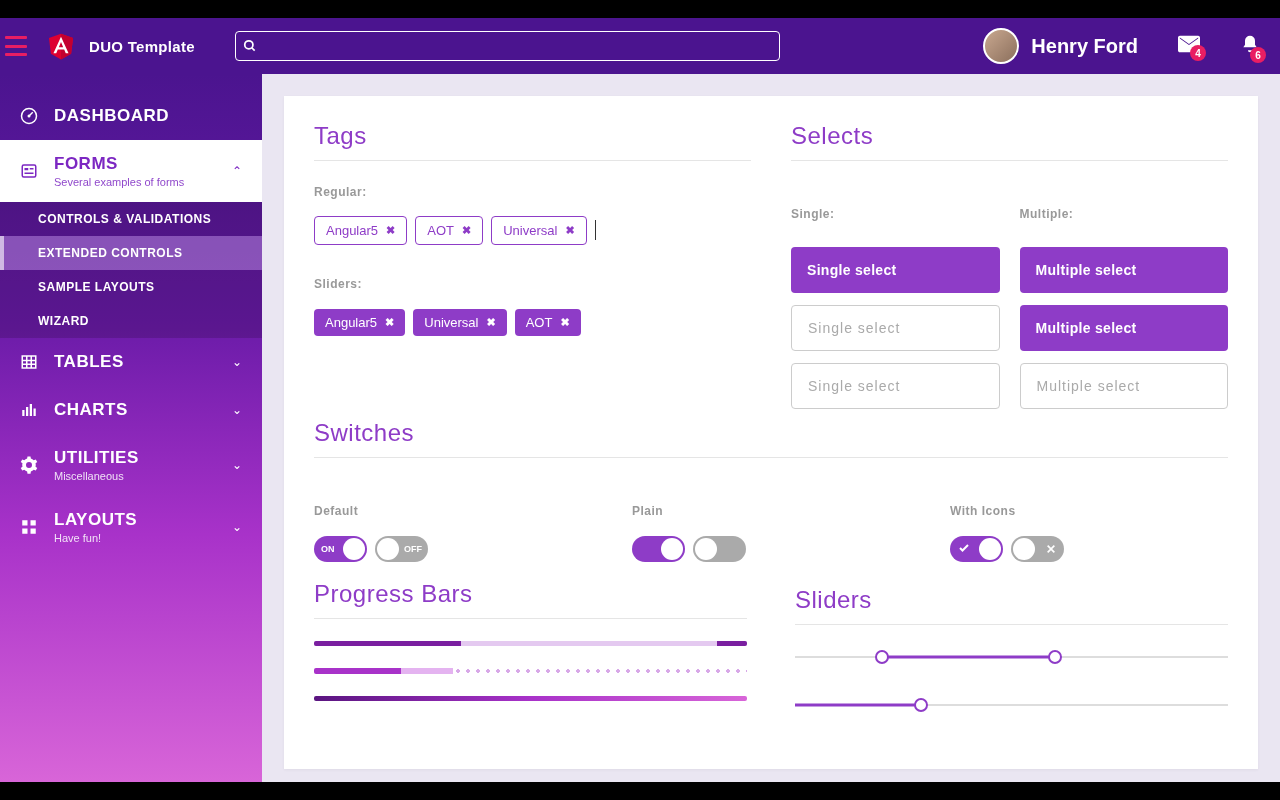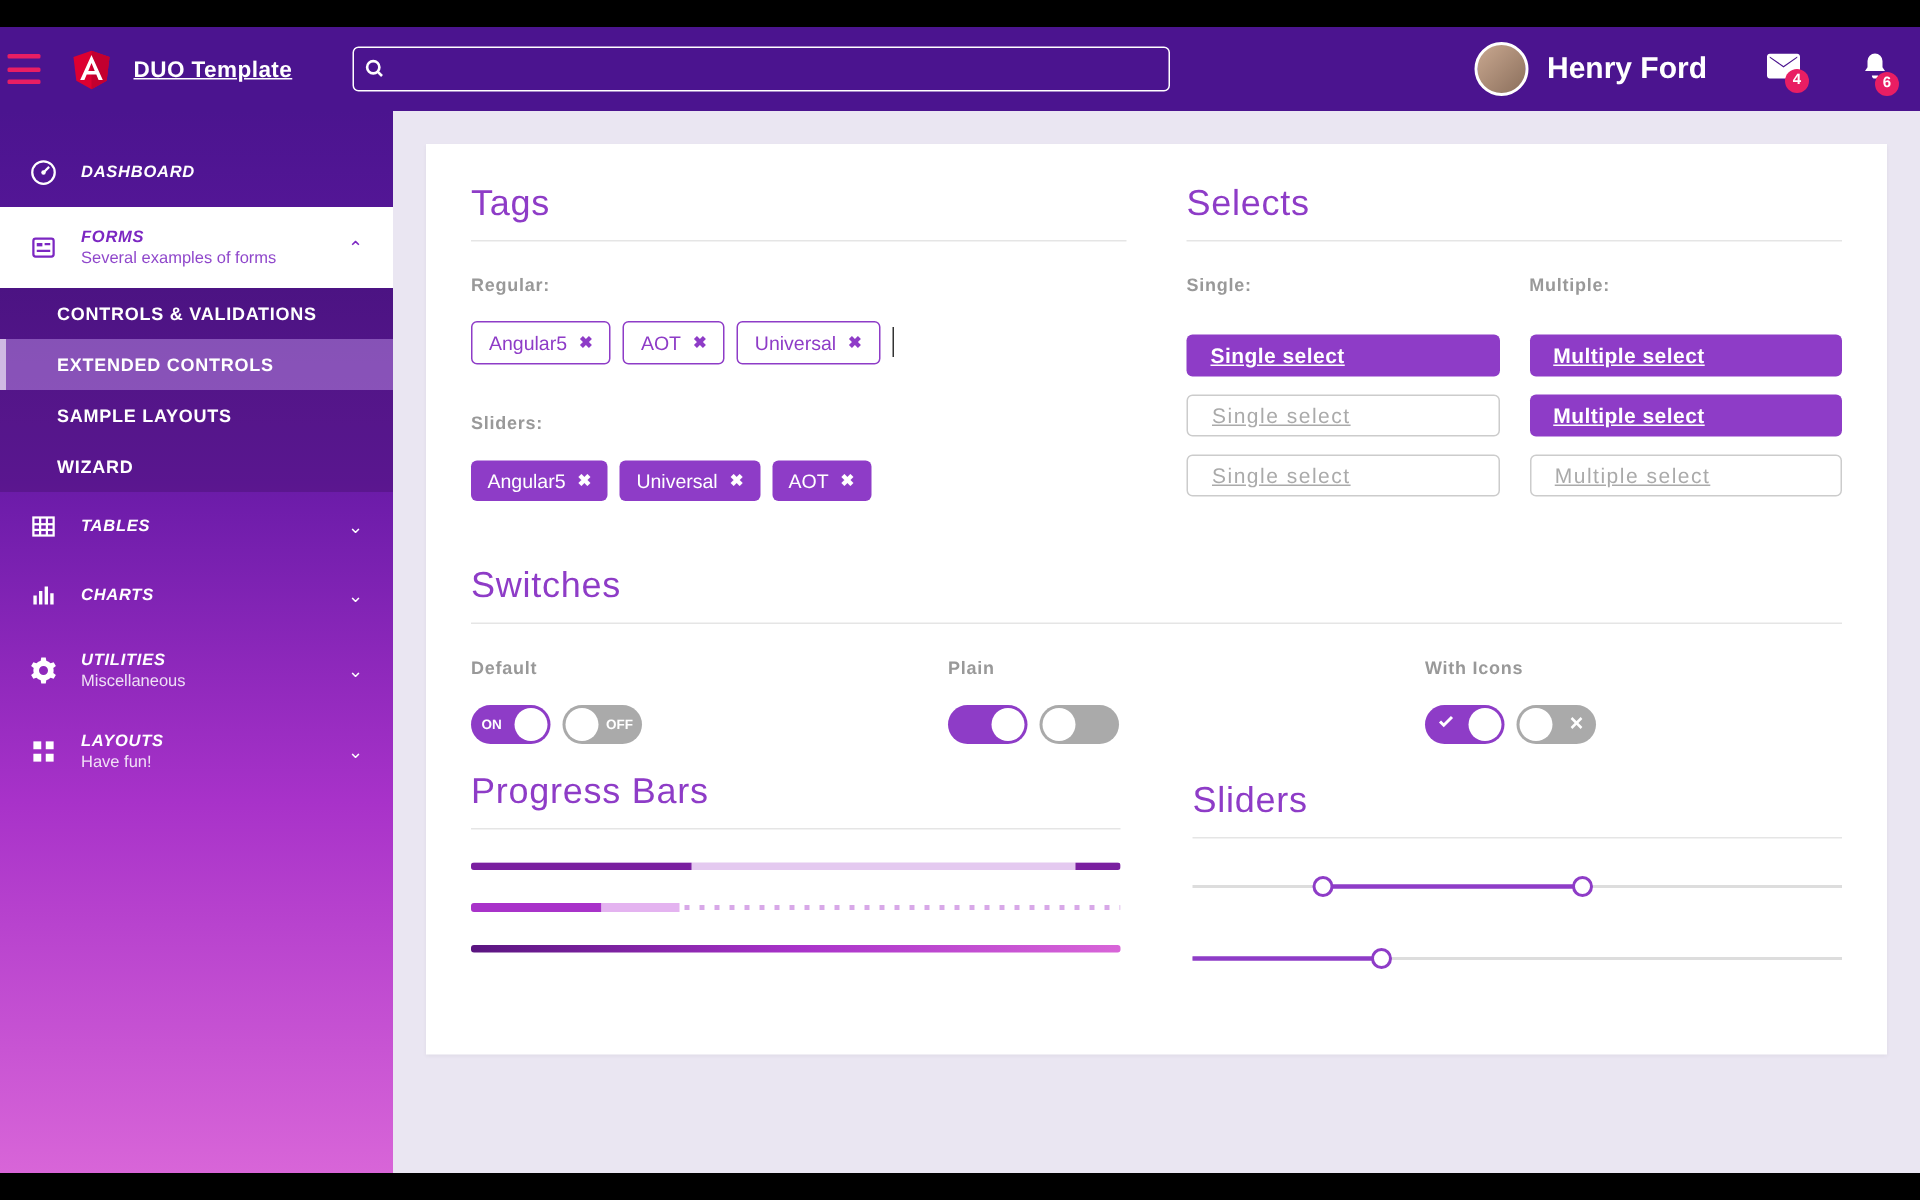--- a/index.html
+++ b/index.html
@@ -4,58 +4,58 @@
 <style>
 * { box-sizing: border-box; margin: 0; padding: 0; font-family: 'Segoe UI', Arial, sans-serif; }
 body { width: 1280px; height: 800px; background: #000; overflow: hidden; }
 .app { width: 100%; height: 100%; display: flex; flex-direction: column; }
 .blackbar { height: 18px; background: #000; }
 .topbar { height: 56px; background: #4b148f; display: flex; align-items: center; padding: 0 20px 0 0; position: relative; }
 .hamburger { width: 22px; height: 20px; margin-left: 5px; cursor: pointer; display: flex; flex-direction: column; justify-content: space-between; }
 .hamburger span { height: 3px; background: #e91e63; border-radius: 1px; }
 .logo-block { display: flex; align-items: center; gap: 12px; margin-left: 18px; }
 .angular-logo { width: 32px; height: 34px; }
-.brand { color: #fff; font-weight: 700; font-size: 15px; letter-spacing: 0.3px; text-decoration: underline; }
+.brand { color: #fff; font-weight: 700; font-size: 15px; letter-spacing: 0.3px; }
 .search-wrap { margin-left: 40px; flex: 0 0 545px; position: relative; }
 .search-input { width: 100%; height: 30px; background: transparent; border: 1.5px solid #fff; border-radius: 4px; padding-left: 32px; color: #fff; font-size: 13px; }
 .search-icon { position: absolute; left: 8px; top: 50%; transform: translateY(-50%); }
 .user-block { margin-left: auto; display: flex; align-items: center; gap: 12px; }
 .avatar { width: 36px; height: 36px; border-radius: 50%; background: linear-gradient(135deg,#c9a890,#8b6f5c); border: 2px solid #fff; }
 .username { color: #fff; font-size: 20px; font-weight: 600; }
 .topicon { position: relative; margin-left: 28px; cursor: pointer; }
 .topbadge { position: absolute; bottom: -4px; right: -6px; background: #e91e63; color: #fff; font-size: 10px; font-weight: 700; width: 16px; height: 16px; border-radius: 50%; display: flex; align-items: center; justify-content: center; }
 .main { flex: 1; display: flex; min-height: 0; }
 .sidebar { width: 262px; background: linear-gradient(180deg,#4b148f 0%,#6a1ba8 35%,#a832c9 65%,#d865d8 100%); color: #fff; display: flex; flex-direction: column; padding-top: 18px; }
 .nav-item { display: flex; align-items: center; padding: 14px 20px; cursor: pointer; position: relative; }
 .nav-item .nav-icon { width: 20px; margin-right: 14px; display: flex; align-items: center; }
 .nav-item .nav-text { flex: 1; }
-.nav-item .nav-label { font-size: 11px; font-weight: 700; letter-spacing: 0.5px; text-transform: uppercase; font-style: italic; }
+.nav-item .nav-label { font-size: 17px; font-weight: 700; letter-spacing: 0.5px; text-transform: uppercase; }
 .nav-item .nav-sub { font-size: 11px; opacity: 0.85; margin-top: 2px; }
 .nav-item .chevron { font-size: 12px; }
 .nav-item.active { background: #fff; color: #7c27c2; }
 .nav-item.active .nav-icon svg { fill: #7c27c2; }
 .sub-items { }
 .sub-item { padding: 10px 20px 10px 34px; font-size: 12px; font-weight: 700; letter-spacing: 0.5px; cursor: pointer; background: rgba(0,0,0,0.15); border-left: 4px solid transparent; }
 .sub-item.current { background: rgba(255,255,255,0.25); border-left-color: rgba(255,255,255,0.6); }
 .content { flex: 1; background: #eae6f2; padding: 22px; overflow: auto; }
 .card { background: #fff; border-radius: 0; padding: 26px 30px; box-shadow: 0 1px 3px rgba(0,0,0,0.05); }
 .row { display: flex; gap: 40px; }
 .col { flex: 1; }
 .section-title { color: #8e3cc7; font-size: 24px; font-weight: 400; margin-bottom: 10px; letter-spacing: 0.5px; }
 .divider { border: none; border-top: 1px solid #e5e5e5; margin-bottom: 22px; }
-.field-label { color: #999; font-size: 12px; font-weight: 700; letter-spacing: 0.5px; margin-bottom: 14px; }
+.field-label { color: #999; font-size: 12px; font-weight: 700; letter-spacing: 0.5px; margin-bottom: 14px; margin-top: 24px; }
 .tags-row { display: flex; gap: 8px; align-items: center; margin-bottom: 30px; min-height: 34px; }
 .tag { display: inline-flex; align-items: center; gap: 8px; padding: 6px 11px; border-radius: 4px; font-size: 13px; cursor: pointer; }
 .tag.outline { border: 1px solid #8e3cc7; color: #8e3cc7; background: #fff; }
 .tag.filled { background: #8e3cc7; color: #fff; }
 .tag .x { font-weight: 700; font-size: 11px; }
 .tag-cursor { width: 1px; height: 20px; background: #333; }
 .selects-row { display: flex; gap: 20px; }
 .selects-col { flex: 1; display: flex; flex-direction: column; gap: 12px; }
-.select-btn { height: 28px; border-radius: 4px; display: flex; align-items: center; padding: 0 16px; font-size: 14px; font-weight: 700; letter-spacing: 0.3px; cursor: pointer; text-decoration: underline; }
+.select-btn { height: 46px; border-radius: 4px; display: flex; align-items: center; padding: 0 16px; font-size: 14px; font-weight: 700; letter-spacing: 0.3px; cursor: pointer; }
 .select-btn.solid { background: #8e3cc7; color: #fff; }
 .select-btn.ghost { background: #fff; border: 1px solid #ccc; color: #aaa; font-weight: 400; letter-spacing: 1px; }
 .switches-row { display: flex; gap: 40px; margin-bottom: 10px; }
 .switches-col { flex: 1; }
 .switch-pair { display: flex; gap: 8px; margin-top: 18px; }
 .switch { width: 53px; height: 26px; border-radius: 13px; position: relative; cursor: pointer; display: flex; align-items: center; }
 .switch.on { background: #8e3cc7; }
 .switch.off { background: #aaa; }
 .switch .knob { width: 22px; height: 22px; background: #fff; border-radius: 50%; position: absolute; top: 2px; transition: .2s; }
 .switch.on .knob { right: 2px; }

